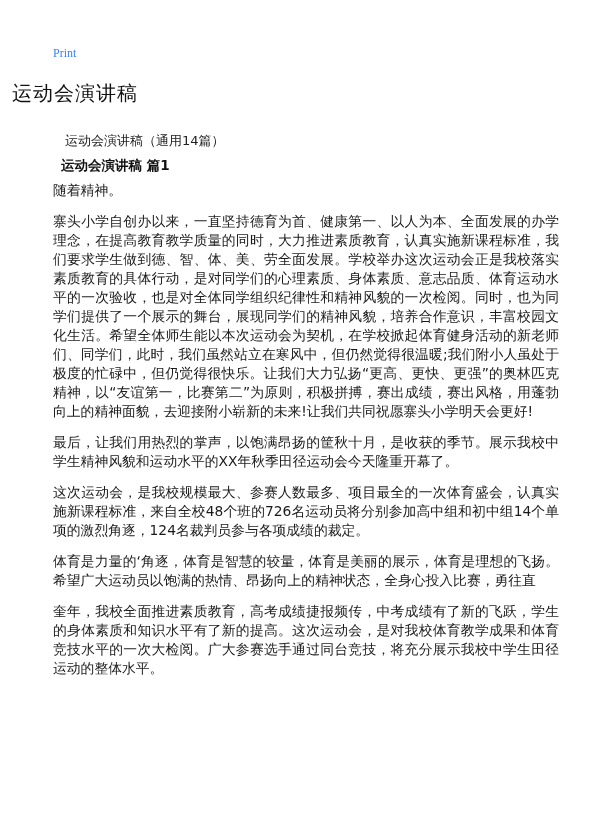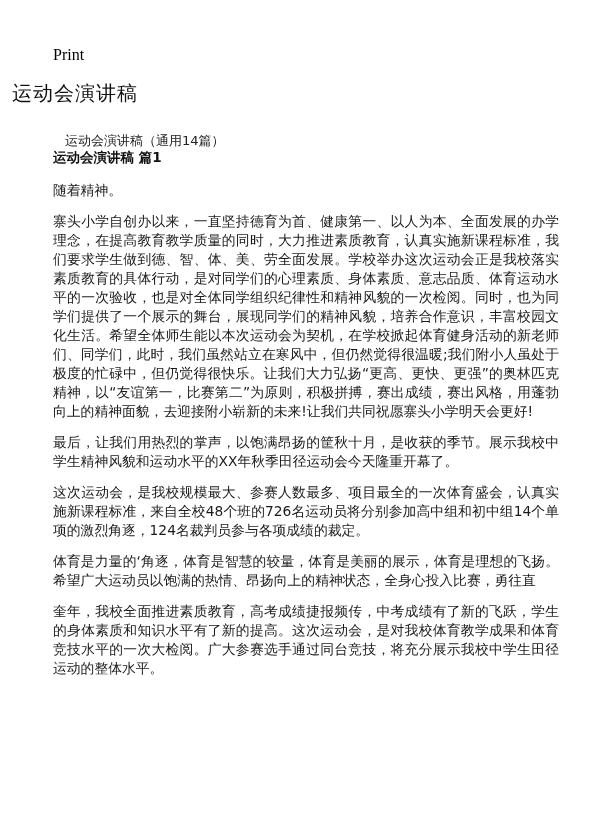--- a/index.html
+++ b/index.html
@@ -4,34 +4,34 @@
   <style>
     html, body { margin: 0; padding: 0; background: #ffffff; }
     body {
       width: 600px; height: 828px; overflow: hidden; position: relative;
       font-family: "DejaVu Sans", "Liberation Sans", sans-serif;
       color: #111111;
     }
     .print-link {
       position: absolute; left: 53px; top: 46px;
       font-family: "Liberation Serif", "DejaVu Serif", serif;
-      font-size: 16px; color: #000000; text-decoration: none; cursor: pointer;
+      font-size: 12px; color: #3b82f6; text-decoration: none; cursor: pointer;
     }
     .doc-title {
       position: absolute; left: 12px; width: 600px; top: 80px;
       text-align: left; font-size: 20px; font-weight: normal; margin: 0;
       letter-spacing: 1px; color: #111;
     }
     .subtitle {
       position: absolute; left: 53px; top: 120px;
       font-size: 13px; margin: 12px; color: #222;
     }
     .section-heading {
       position: absolute; left: 53px; top: 149px;
-      font-size: 13.5px; font-weight: bold; margin: 0; color: #111;
+      font-size: 13.5px; font-weight: bold; margin: 8px; color: #111;
     }
     .body {
       position: absolute; left: 53px; top: 181px; width: 506px;
     }
     .body p {
       margin: 0 0 12px 0;
       font-size: 13.8px; line-height: 19px; color: #1a1a1a;
       text-align: justify; word-break: break-all;
     }
   </style>

